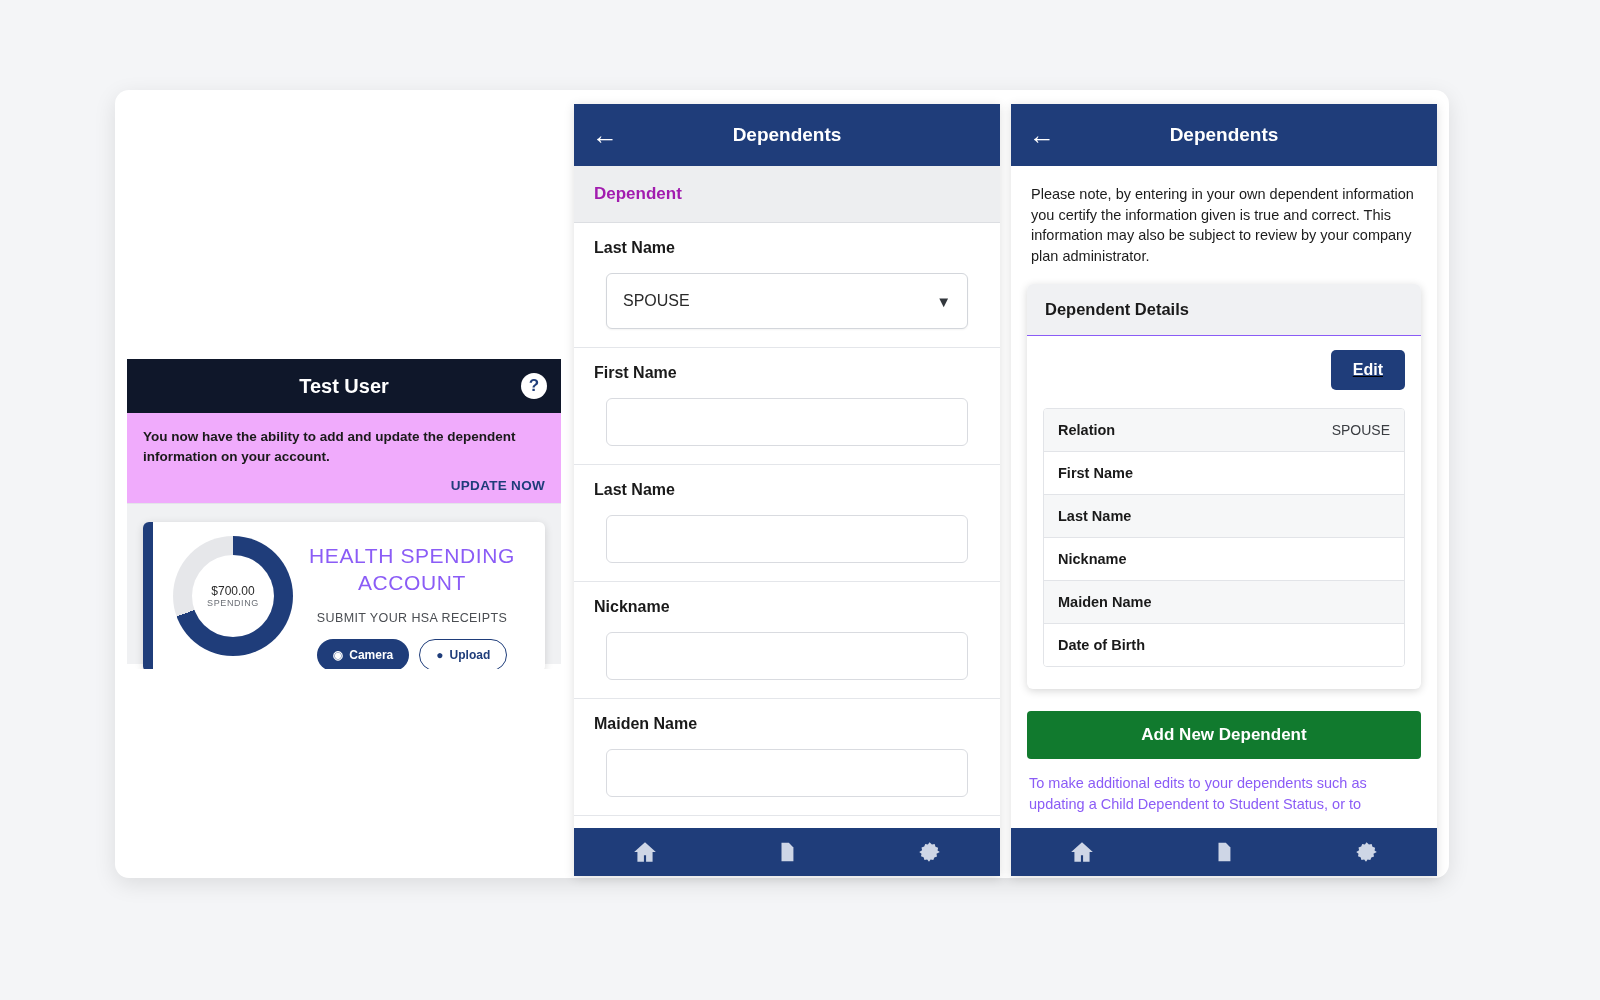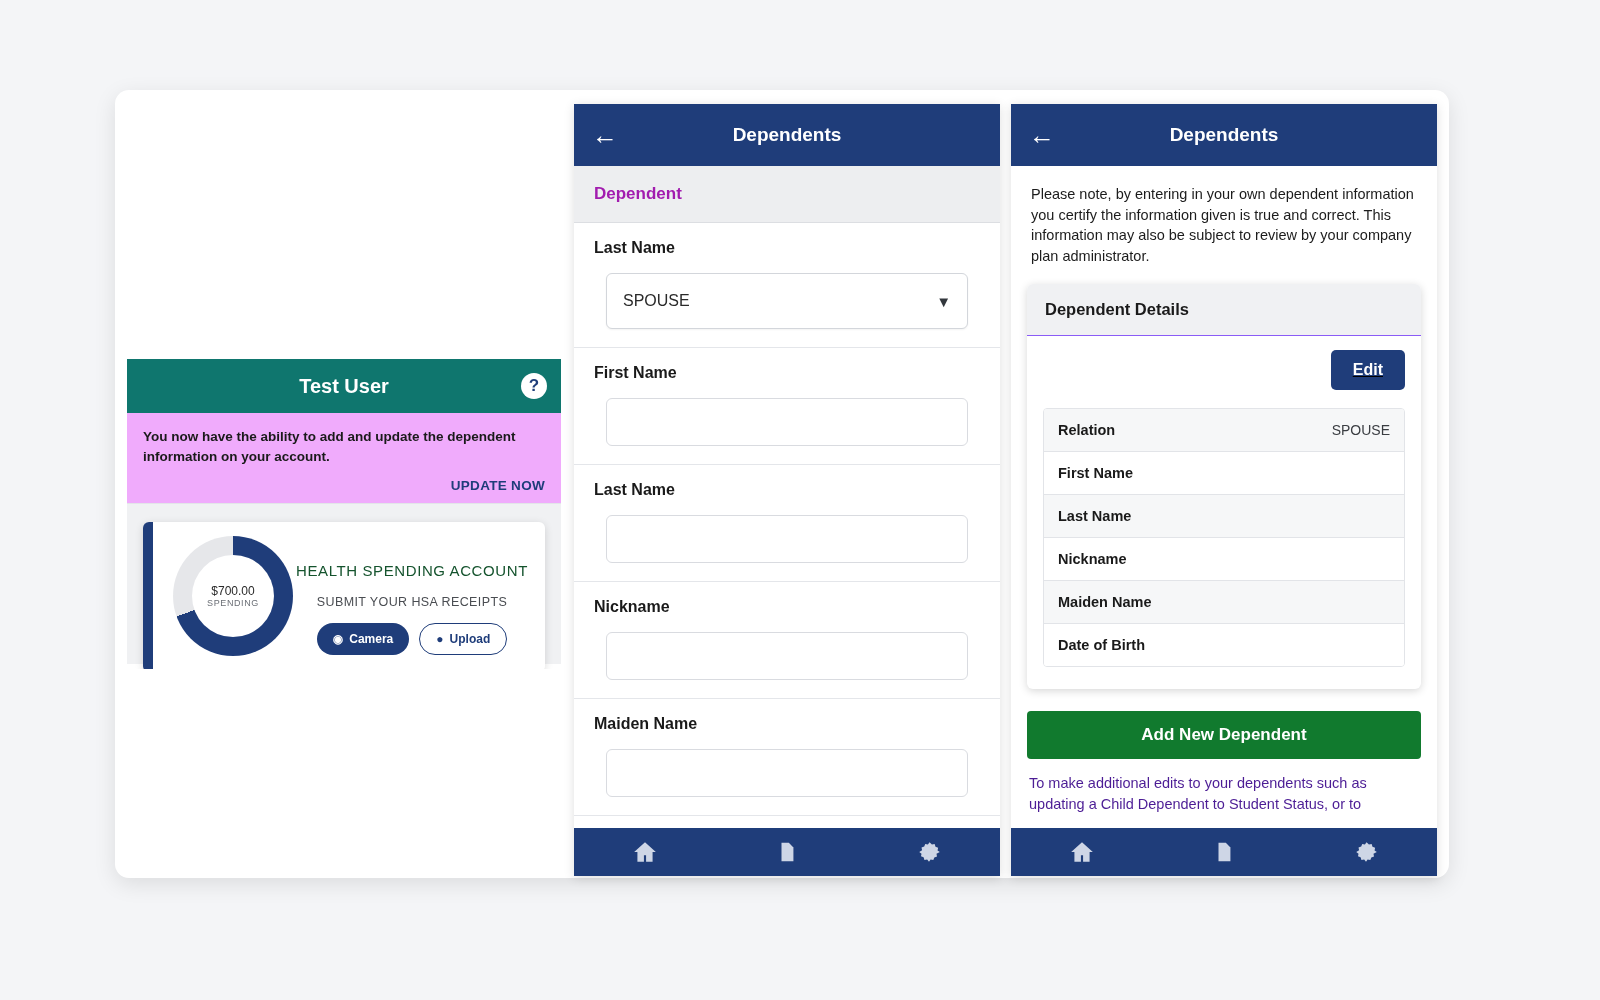--- a/index.html
+++ b/index.html
@@ -27,21 +27,21 @@
 
   
   .panel1 {
     position: absolute;
     left: 127px; top: 359px;
     width: 434px; height: 310px;
     overflow: hidden;
   }
   .p1-header {
     height: 54px;
-    background: #0f766e;
+    background: #0f172a;
     display: flex;
     align-items: center;
     justify-content: center;
     position: relative;
   }
   .p1-title {
     color: #ffffff;
     font-size: 20px;
     font-weight: bold;
   }
@@ -117,25 +117,24 @@
     align-items: center; justify-content: center;
   }
   .donut-amount { font-size: 12px; color: #2a2a2a; }
   .donut-label { font-size: 9px; color: #6b6f76; letter-spacing: 0.6px; }
   .hsa-right {
     flex: 1;
     text-align: center;
     padding-top: 6px;
   }
   .hsa-title {
-    font-size: 15px;
-    color: #14532d;
+    font-size: 21px;
+    color: #8b5cf6;
     letter-spacing: 0.6px;
     line-height: 1.3;
-    margin-top: 19px;
   }
   .hsa-sub {
     margin-top: 14px;
     font-size: 12.5px;
     color: #4a4d52;
     letter-spacing: 0.4px;
   }
   .hsa-btns {
     margin-top: 14px;
     display: flex;
@@ -323,21 +322,21 @@
     font-weight: bold;
     padding: 14px 0;
     border-radius: 4px;
     border: none;
     width: calc(100% - 32px);
     cursor: pointer;
   }
   .p3-footnote {
     padding: 14px 18px 0 18px;
     font-size: 14.5px;
-    color: #4c1d95;
+    color: #8b5cf6;
     line-height: 1.42;
   }
 </style>
 </head>
 <body>
 
 <div class="stage">
   <div class="card-surface"></div>
 
   <div class="panel1">

